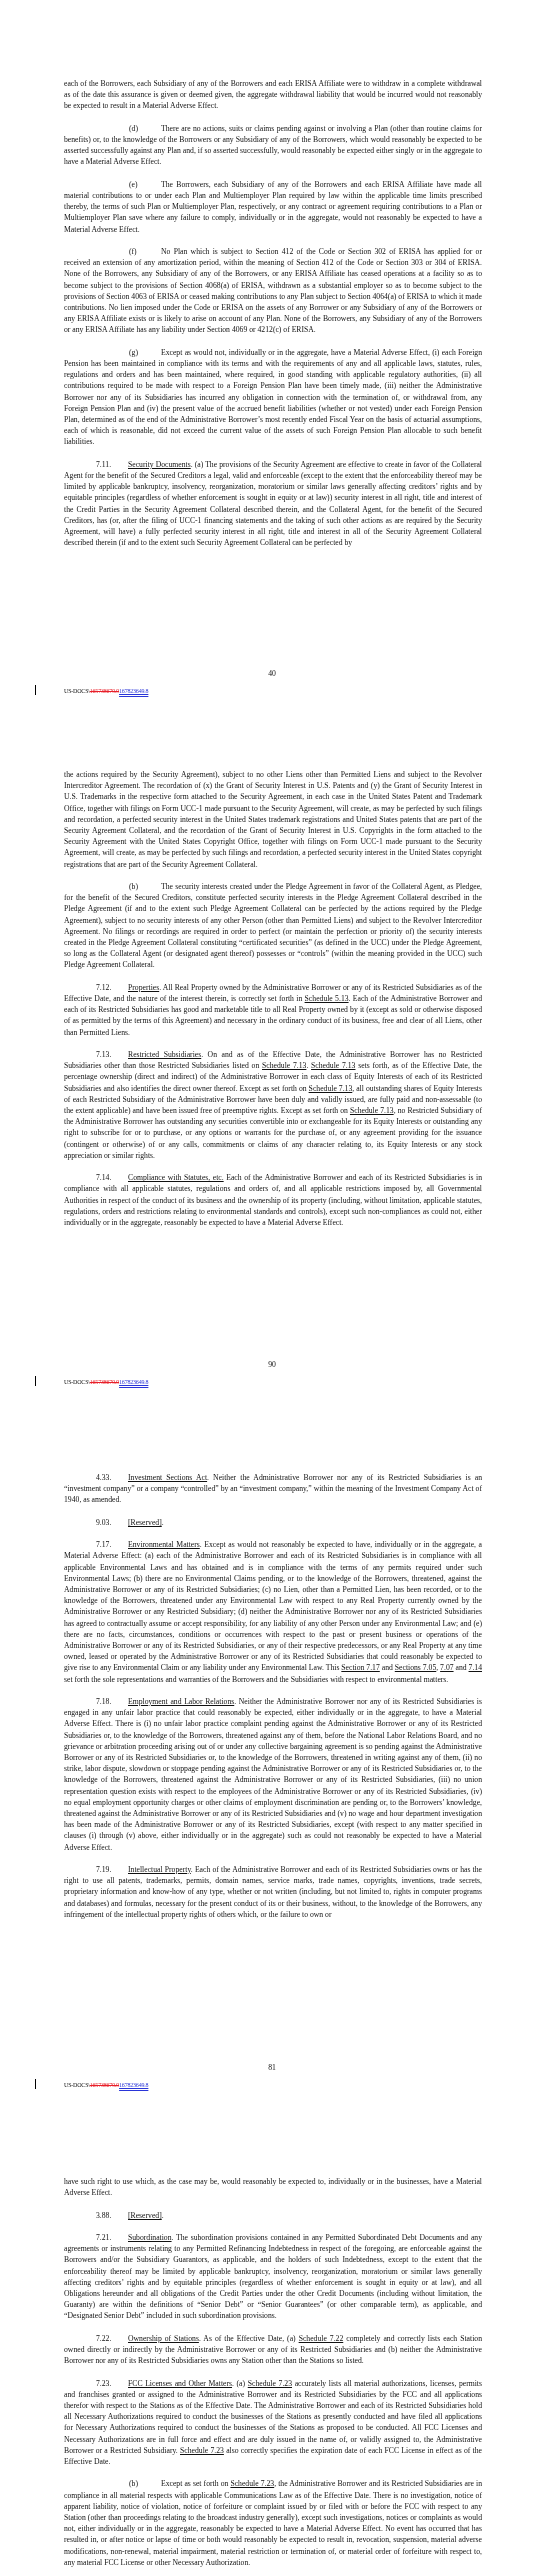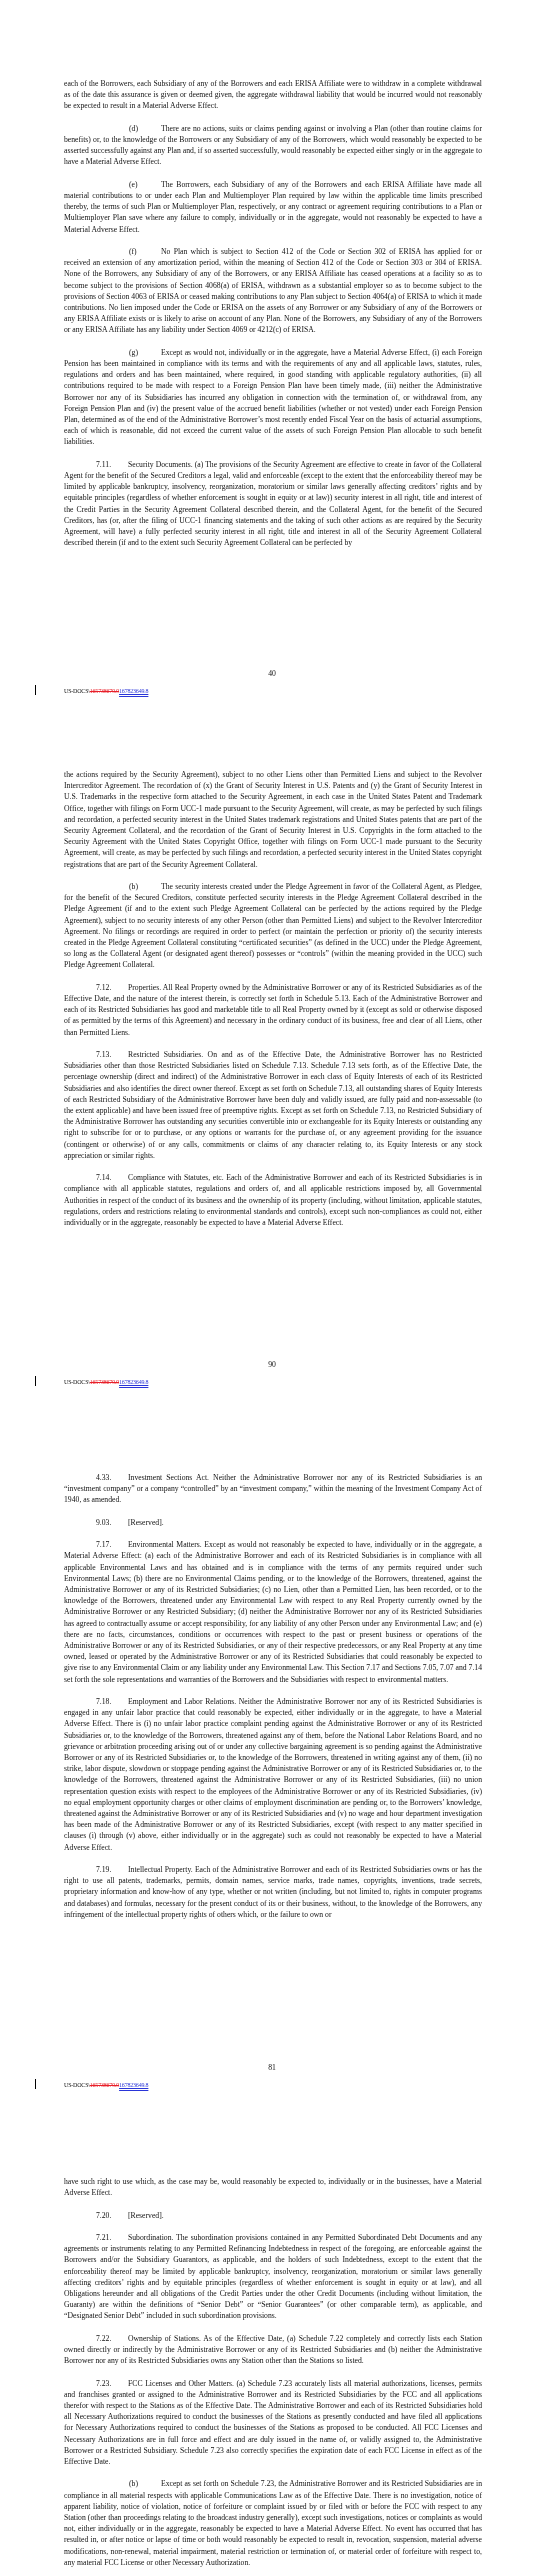--- a/index.html
+++ b/index.html
@@ -6,21 +6,21 @@
   body { width: 544px; height: 2813px; position: relative; overflow: hidden;
          font-family: "Liberation Serif", "DejaVu Serif", serif; color: #111; }
   .page { position: absolute; left: 0; width: 544px; height: 703px; }
   .content { position: absolute; left: 64px; width: 418px; top: 66px;
              font-size: 7.7px; line-height: 11.2px; }
   .para { margin: 0 0 11.2px 0; text-align: justify; text-align-last: left; }
   .para.sec { text-indent: 32px; }
   .para.sub { text-indent: 65px; }
   .num { display: inline-block; width: 32px; text-indent: 0; }
   .subnum { display: inline-block; width: 32px; text-indent: 0; }
-  .u { text-underline-offset: 1px; }
+  .u { text-decoration: underline; text-underline-offset: 1px; }
   .pgnum { position: absolute; left: 0; width: 544px; text-align: center; top: 657px;
            font-size: 7.7px; }
   .docid { position: absolute; left: 64px; top: 676px; font-size: 6px; letter-spacing: -0.2px; }
   .docid .del { color: #e8202a; text-decoration: line-through; }
   .docid .ins { color: #2a35d8; text-decoration: underline double; }
   .bar { position: absolute; left: 35px; top: 673px; width: 0.8px; height: 10.3px; background: #000; }
 </style>
 </head>
 <body>
 
@@ -60,21 +60,21 @@
     <p class="para sec"><span class="num">7.19.</span><span class="u">Intellectual Property</span><span>.  Each of the Administrative Borrower and each of its Restricted Subsidiaries owns or has the right to use all patents, trademarks, permits, domain names, service marks, trade names, copyrights, inventions, trade secrets, proprietary information and know-how of any type, whether or not written (including, but not limited to, rights in computer programs and databases) and formulas, necessary for the present conduct of its or their business, without, to the knowledge of the Borrowers, any infringement of the intellectual property rights of others which, or the failure to own or</span></p>
   </div>
   <div class="pgnum">81</div>
   <div class="bar"></div>
   <div class="docid"><span>US-DOCS\</span><span class="del">165738679.9</span><span class="ins">167823649.8</span></div>
 </div>
 
 <div class="page" style="top:2110px;">
   <div class="content">
     <p class="para">have such right to use which, as the case may be, would reasonably be expected to, individually or in the businesses, have a Material Adverse Effect.</p>
-    <p class="para sec"><span class="num">7.20.</span><span class="u">[Reserved]</span><span>.</span></p>
+    <p class="para sec"><span class="num">3.88.</span><span class="u">[Reserved]</span><span>.</span></p>
     <p class="para sec"><span class="num">7.21.</span><span class="u">Subordination</span><span>.  The subordination provisions contained in any Permitted Subordinated Debt Documents and any agreements or instruments relating to any Permitted Refinancing Indebtedness in respect of the foregoing, are enforceable against the Borrowers and/or the Subsidiary Guarantors, as applicable, and the holders of such Indebtedness, except to the extent that the enforceability thereof may be limited by applicable bankruptcy, insolvency, reorganization, moratorium or similar laws generally affecting creditors’ rights and by equitable principles (regardless of whether enforcement is sought in equity or at law), and all Obligations hereunder and all obligations of the Credit Parties under the other Credit Documents (including without limitation, the Guaranty) are within the definitions of “Senior Debt” or “Senior Guarantees” (or other comparable term), as applicable, and “Designated Senior Debt” included in such subordination provisions.</span></p>
     <p class="para sec"><span class="num">7.22.</span><span class="u">Ownership of Stations</span><span>.  As of the Effective Date, (a) </span><span class="u">Schedule 7.22</span><span> completely and correctly lists each Station owned directly or indirectly by the Administrative Borrower or any of its Restricted Subsidiaries and (b) neither the Administrative Borrower nor any of its Restricted Subsidiaries owns any Station other than the Stations so listed.</span></p>
     <p class="para sec"><span class="num">7.23.</span><span class="u">FCC Licenses and Other Matters</span><span>.  (a)  </span><span class="u">Schedule 7.23</span><span> accurately lists all material authorizations, licenses, permits and franchises granted or assigned to the Administrative Borrower and its Restricted Subsidiaries by the FCC and all applications therefor with respect to the Stations as of the Effective Date.  The Administrative Borrower and each of its Restricted Subsidiaries hold all Necessary Authorizations required to conduct the businesses of the Stations as presently conducted and have filed all applications for Necessary Authorizations required to conduct the businesses of the Stations as proposed to be conducted.  All FCC Licenses and Necessary Authorizations are in full force and effect and are duly issued in the name of, or validly assigned to, the Administrative Borrower or a Restricted Subsidiary.  </span><span class="u">Schedule 7.23</span><span> also correctly specifies the expiration date of each FCC License in effect as of the Effective Date.</span></p>
     <p class="para sub"><span class="subnum">(b)</span><span>Except as set forth on </span><span class="u">Schedule 7.23</span><span>, the Administrative Borrower and its Restricted Subsidiaries are in compliance in all material respects with applicable Communications Law as of the Effective Date.  There is no investigation, notice of apparent liability, notice of violation, notice of forfeiture or complaint issued by or filed with or before the FCC with respect to any Station (other than proceedings relating to the broadcast industry generally), except such investigations, notices or complaints as would not, either individually or in the aggregate, reasonably be expected to have a Material Adverse Effect.  No event has occurred that has resulted in, or after notice or lapse of time or both would reasonably be expected to result in, revocation, suspension, material adverse modifications, non-renewal, material impairment, material restriction or termination of, or material order of forfeiture with respect to, any material FCC License or other Necessary Authorization.</span></p>
 
   </div>
 
 </div>
 
 

